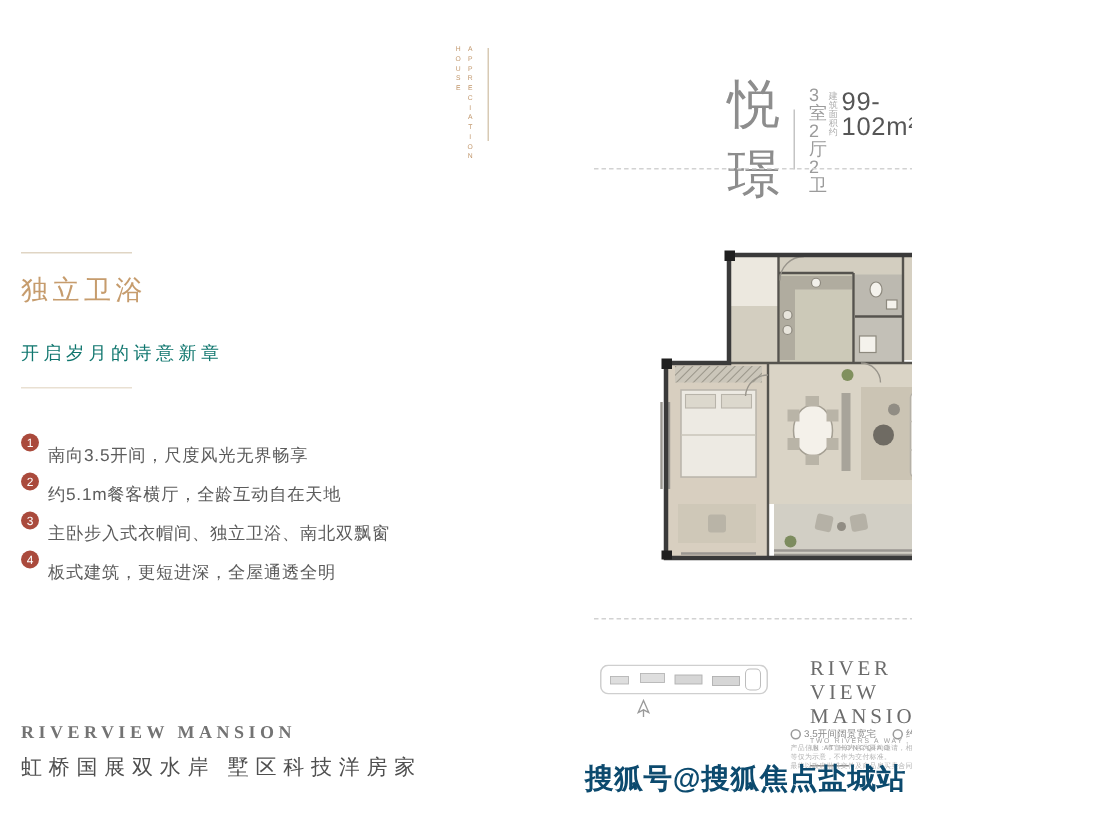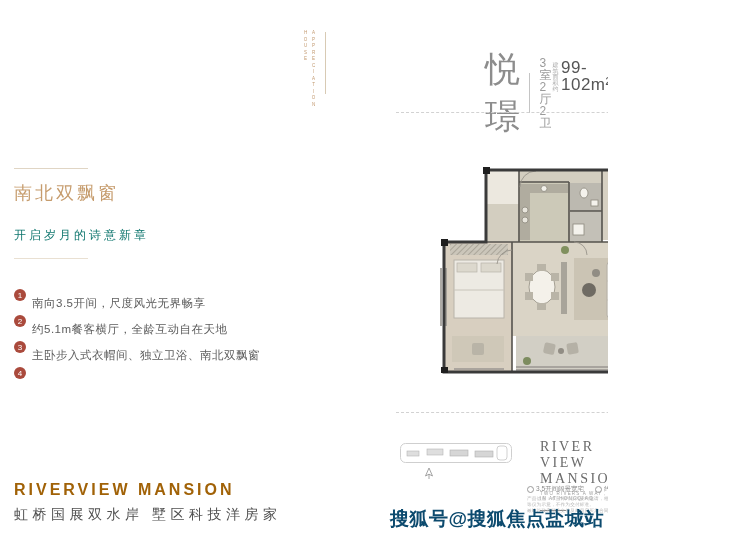--- a/index.html
+++ b/index.html
@@ -53,21 +53,21 @@
   
   .legend{position:absolute;left:527px;top:485px;display:flex;gap:11px;white-space:nowrap;}
   .litem{display:flex;align-items:center;font-size:6.5px;color:#8a8a8a;}
   .lcirc{width:5px;height:5px;border:1px solid #9a9a9a;border-radius:50%;margin-right:2px;}
 
   .disclaimer{position:absolute;left:527px;top:496px;width:208px;font-size:4.6px;line-height:6px;
         color:#b3b3b3;letter-spacing:0.2px;}
 
   
   .brandL{position:absolute;left:14px;top:481px;}
-  .brandL .en{font-family:Liberation Sans, sans-serif;font-size:16px;color:#a16207;letter-spacing:3px;font-weight:700;}
+  .brandL .en{font-family:Liberation Serif, serif;font-size:12px;color:#737373;letter-spacing:3px;font-weight:700;}
   .brandL .cn{font-size:14px;color:#4f4f4f;letter-spacing:4.5px;margin-top:7px;}
 
   .watermark{position:absolute;right:4px;top:506px;font-size:19px;font-weight:700;color:#0c4a6e;
         letter-spacing:0.5px;}
 </style>
 </head>
 <body>
 
 <div id="page">
 
@@ -84,40 +84,41 @@
       <span class="unit-type">3室2厅2卫</span>
       <span class="area-prefix">建筑面积约</span>
       <span class="area">99-102m²</span>
     </div>
   </div>
 
   <div class="dash" style="top:112px;"></div>
 
   <div class="intro">
     <div class="bar"></div>
-    <div class="t1">南北双飘窗</div>
+    <div class="t1">独立卫浴</div>
     <div class="t2">开启岁月的诗意新章</div>
     <div class="bar2"></div>
   </div>
 
   <div class="features">
     <div class="feat">
       <span class="fnum">1</span>
       <span class="ftext">南向3.5开间，尺度风光无界畅享</span>
     </div>
     <div class="feat">
       <span class="fnum">2</span>
       <span class="ftext">约5.1m餐客横厅，全龄互动自在天地</span>
     </div>
     <div class="feat">
       <span class="fnum">3</span>
       <span class="ftext">主卧步入式衣帽间、独立卫浴、南北双飘窗</span>
     </div>
     <div class="feat">
       <span class="fnum">4</span>
+      <span class="ftext">板式建筑，更短进深，全屋通透全明</span>
     </div>
   </div>
 
   <div class="plan">
     <svg width="300" height="262" viewBox="0 0 300 262">
       <defs>
         <pattern id="hatch" width="4" height="4" patternUnits="userSpaceOnUse" patternTransform="rotate(45)">
           <rect width="4" height="4" fill="#cbc6ba"></rect>
           <line x1="0" y1="0" x2="0" y2="4" stroke="#8f8a7e" stroke-width="1.1"></line>
         </pattern>

